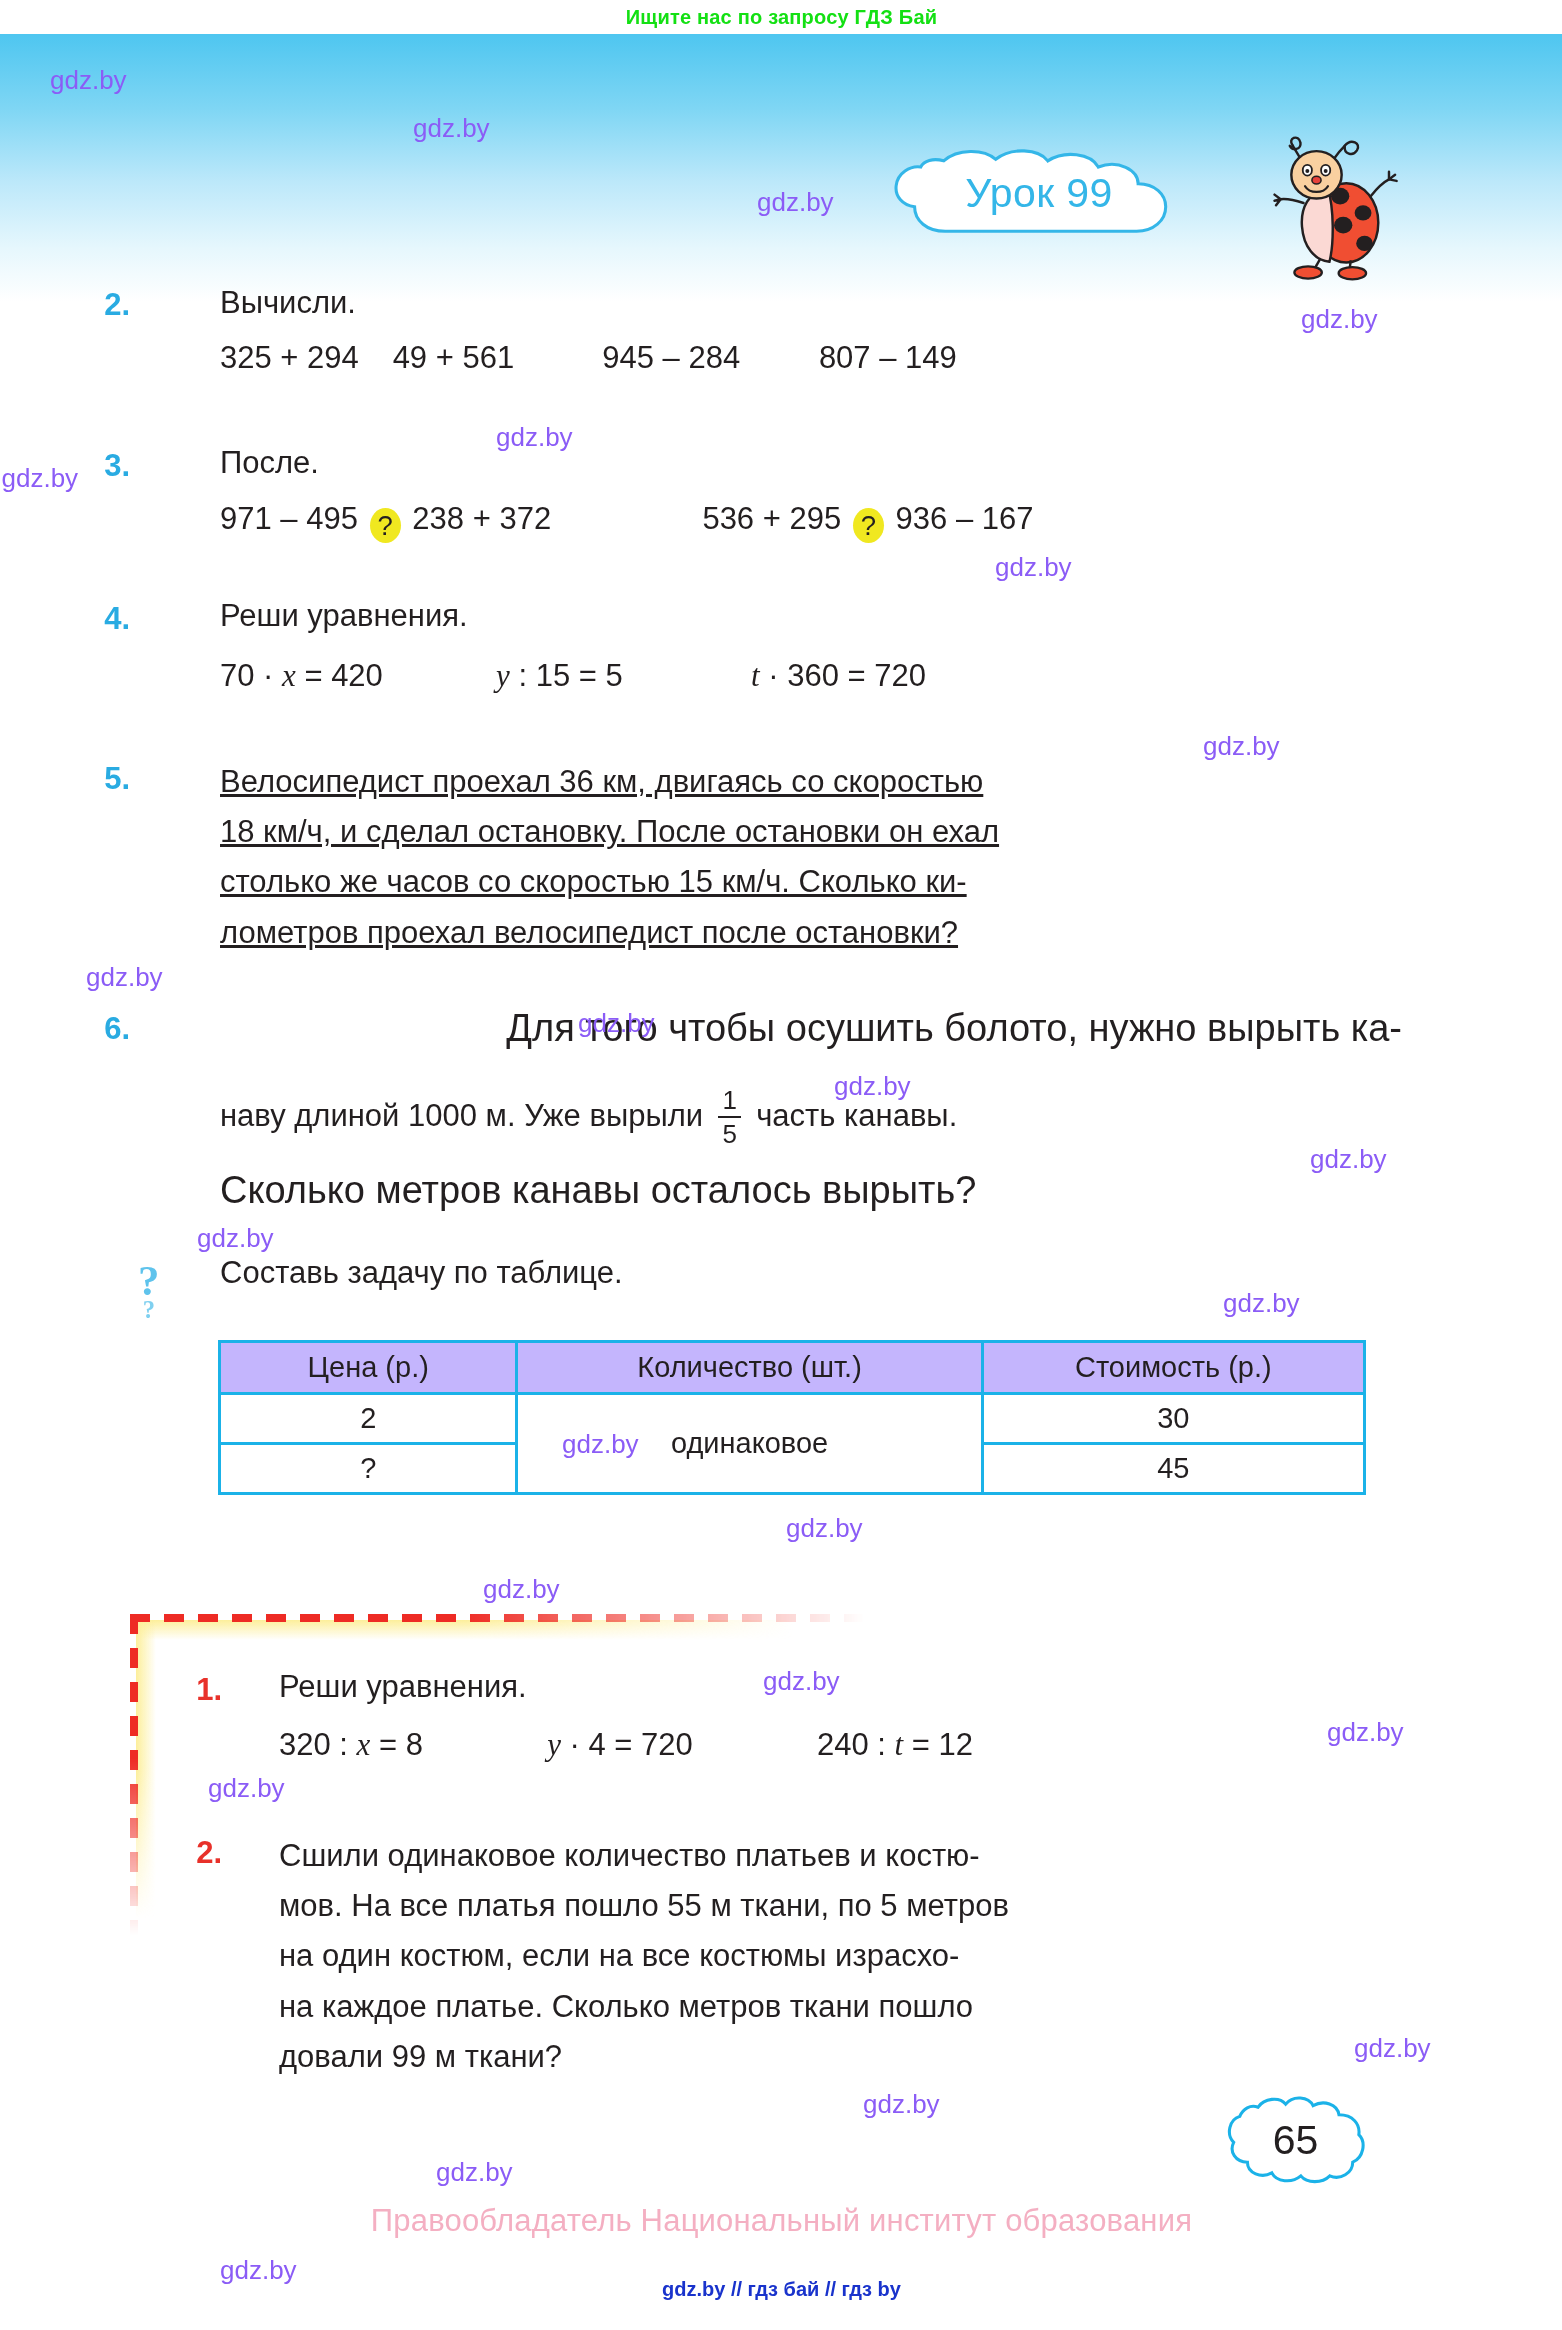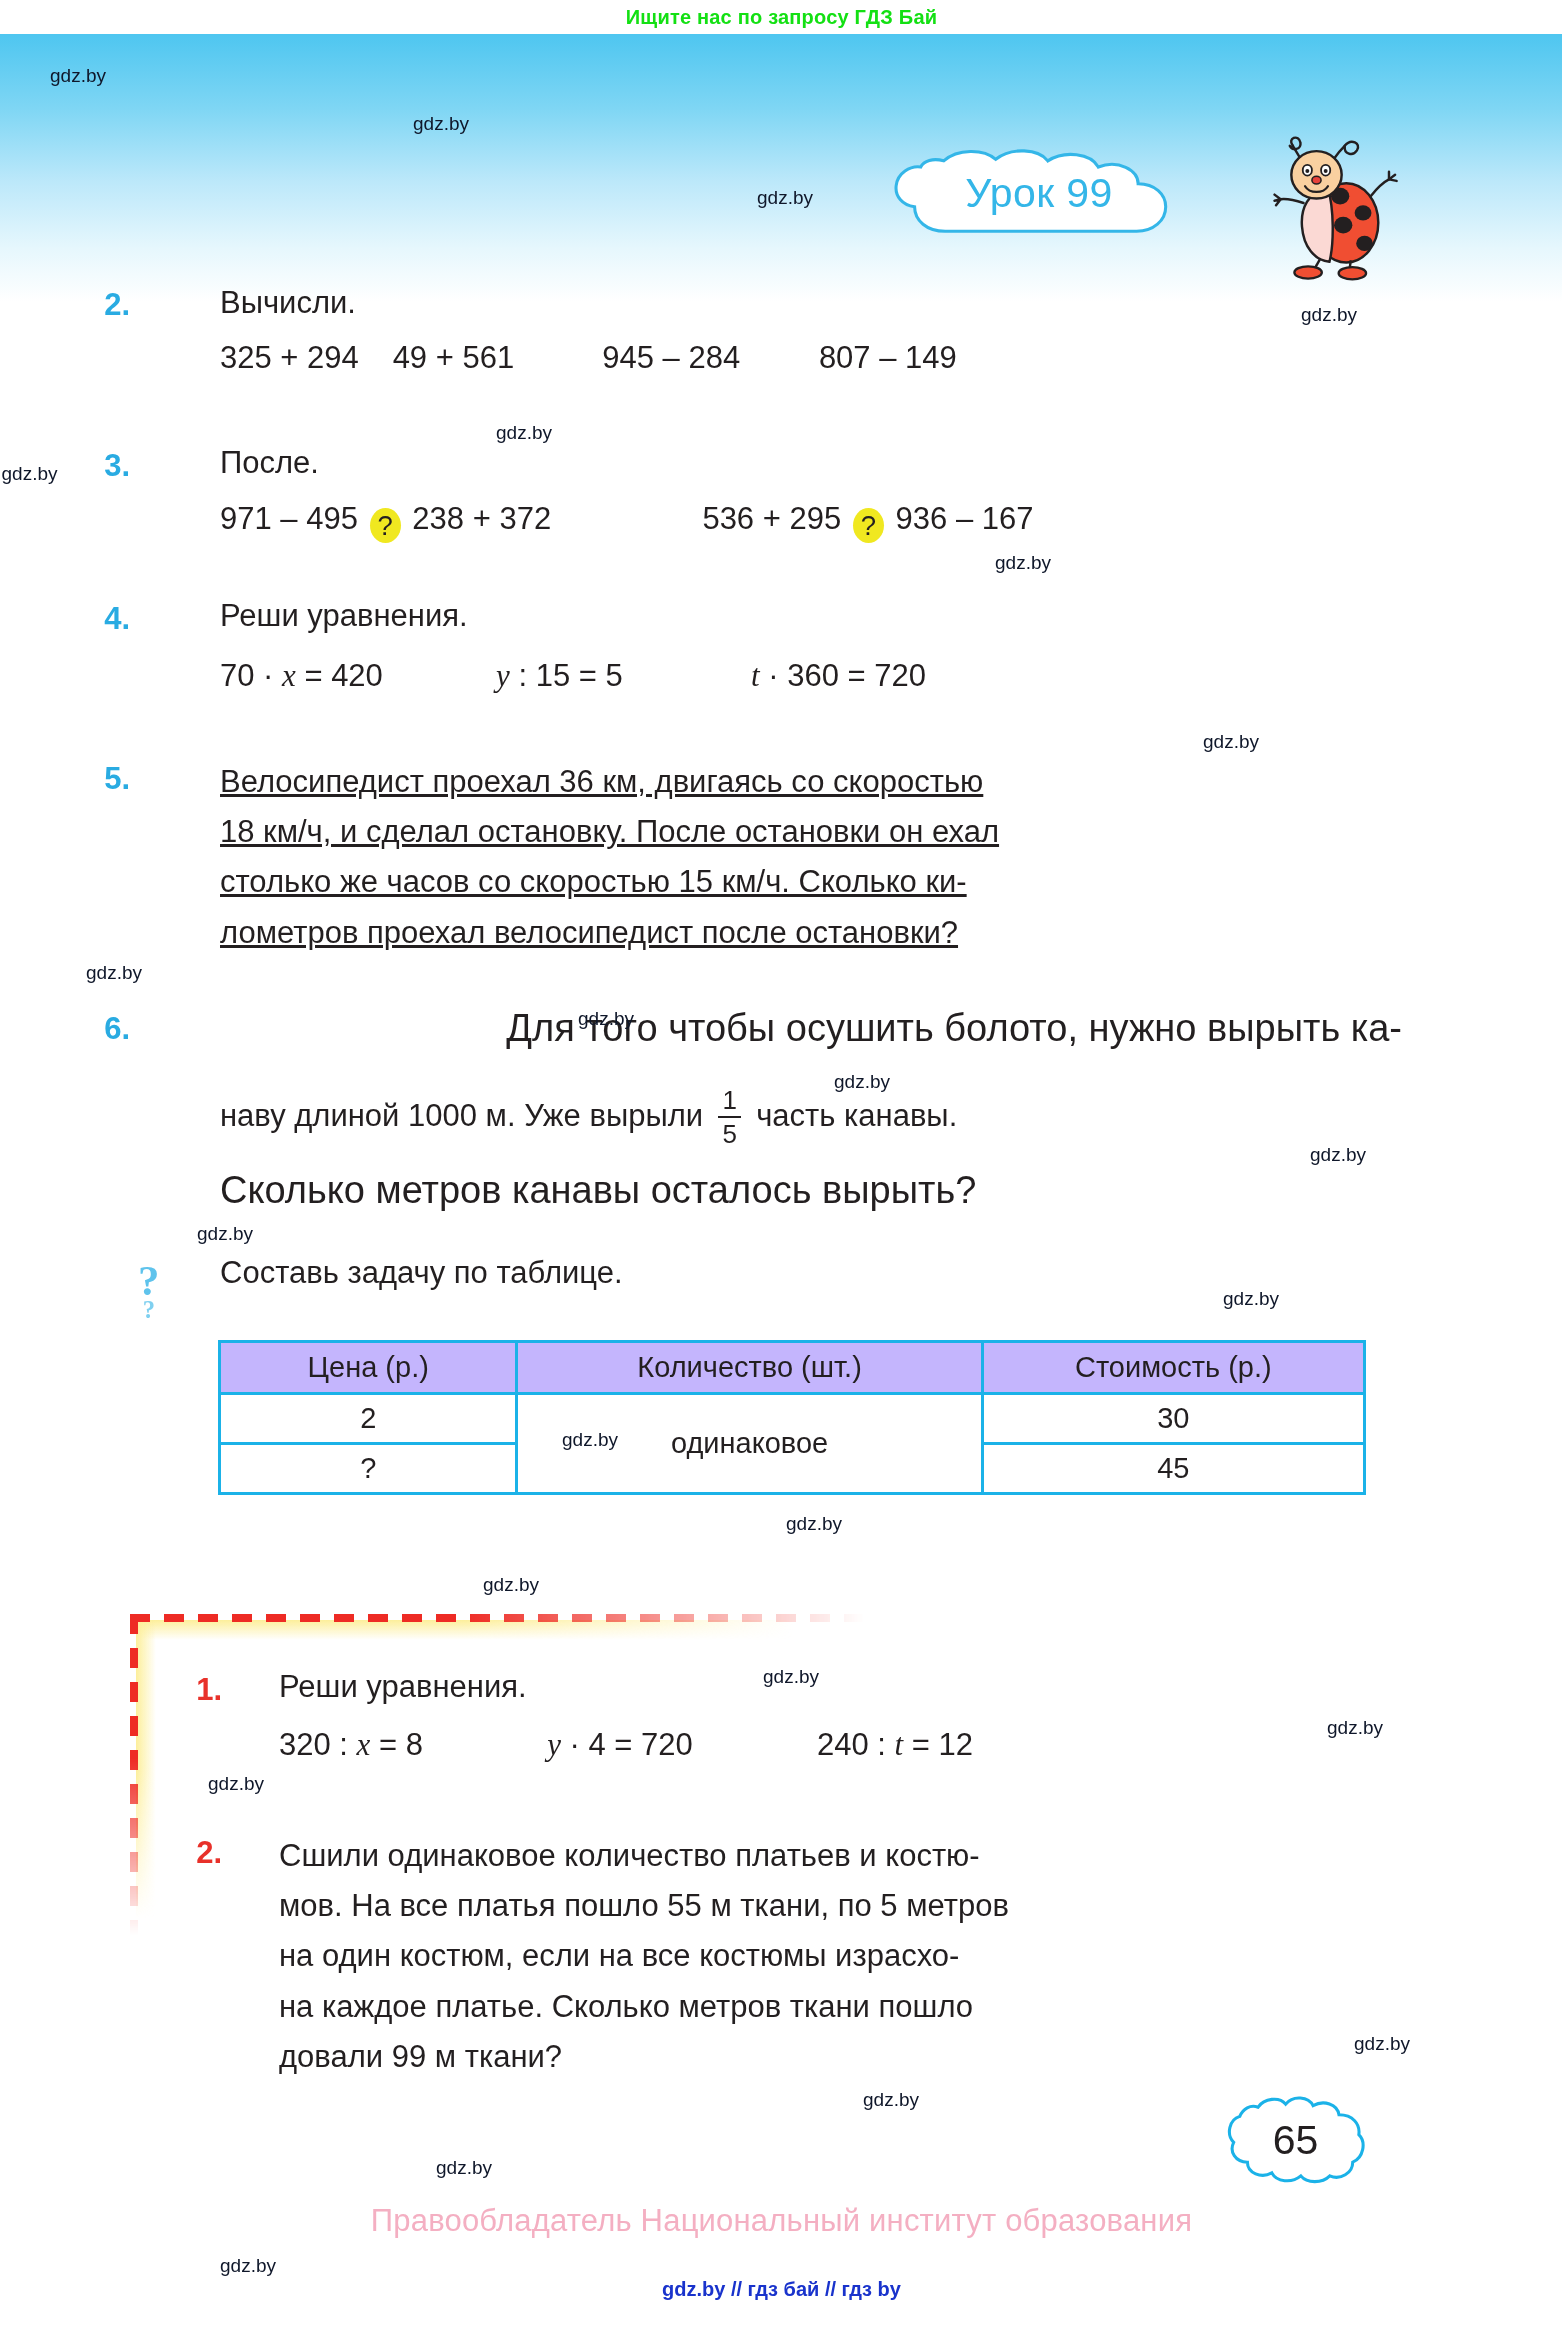--- a/index.html
+++ b/index.html
@@ -157,21 +157,21 @@
     text-align:center;
     color:#F4AFC2;font-size:31px;
     letter-spacing:0.2px;
   }
   .bottom-links{
     position:absolute;left:0;top:2278px;width:1563px;
     text-align:center;color:#1933CC;font-size:20px;font-weight:600;
   }
   
   .wm{
-    position:absolute;color:#0f172a;font-size:19px;
+    position:absolute;color:#8b5cf6;font-size:26px;
     font-family:"Liberation Sans", sans-serif;
     white-space:nowrap;pointer-events:none;
   }
 </style>
 </head>
 <body>
 
 <div class="page">
 
   <div class="promo-bar">

